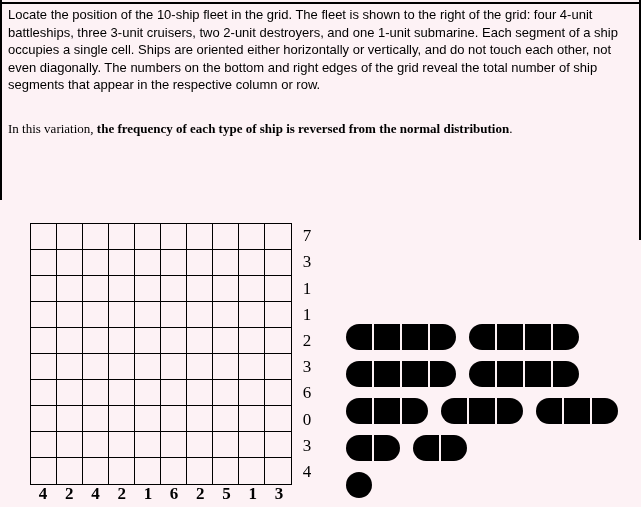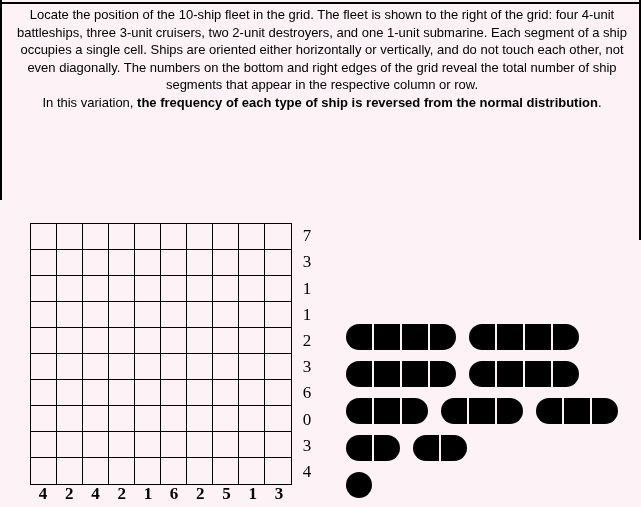--- a/index.html
+++ b/index.html
@@ -20,22 +20,22 @@
   
   .rule-top{position:absolute;left:0;top:2px;width:641px;height:2px;background:var(--ink);}
   .rule-left{position:absolute;left:0;top:0;width:2px;height:200px;background:var(--ink);}
   .rule-right{position:absolute;left:639px;top:0;width:2px;height:240px;background:var(--ink);}
 
   
   .instructions{
     position:absolute;left:8px;top:6px;width:628px;
     font-size:13px;line-height:17.5px;
   }
-  .instructions p{margin:0;text-align:center;}
-  .instructions p + p{margin-top:0;}
+  .instructions p{margin:0;}
+  .instructions p + p{margin-top:26px;font-family:Liberation Serif, serif;}
   .instructions b{font-weight:bold;}
 
   
   .grid{
     position:absolute;left:30px;top:223px;
     display:grid;
     grid-template-columns:repeat(10,26px);
     grid-template-rows:repeat(10,26px);
     border:1px solid var(--ink);
     background:var(--bg);

